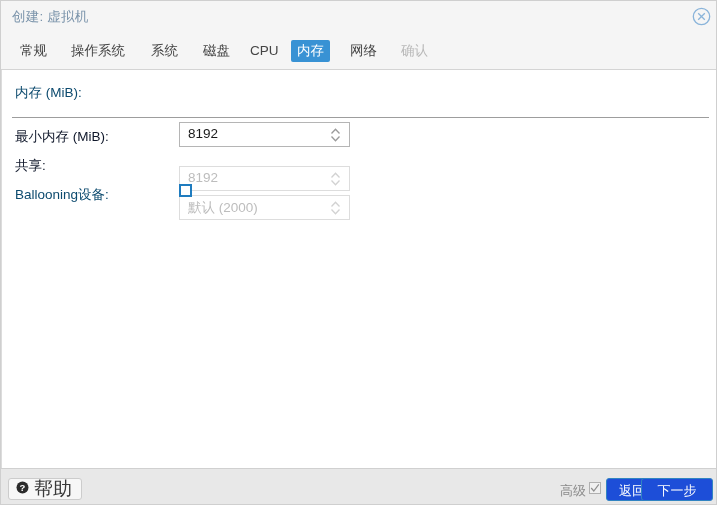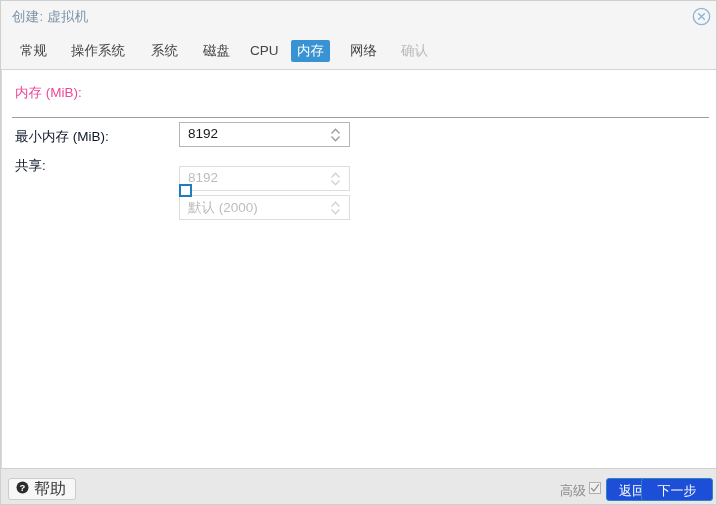--- a/index.html
+++ b/index.html
@@ -95,21 +95,21 @@
     position: absolute;
     left: 0;
     width: 717px;
     height: 26px;
   }
   .field-label {
     position: absolute;
     left: 13px;
     top: 4px;
     font-size: 13.5px;
-    color: #ec4899;
+    color: #0c4a6e;
     white-space: nowrap;
   }
   .field-label.dim {
     color: #0f172a;
   }
   .spinner {
     position: absolute;
     left: 177px;
     top: 0;
     width: 171px;
@@ -179,21 +179,21 @@
     background: #f7f7f7;
     border: 1px solid #cccccc;
     border-radius: 3px;
     box-sizing: border-box;
     cursor: pointer;
     display: flex;
     align-items: center;
     gap: 5px;
   }
   #help-label {
-    font-size: 16px;
+    font-size: 19px;
     color: #3a3a3a;
     white-space: nowrap;
   }
   #adv-label {
     position: absolute;
     right: 132px;
     top: 13px;
     font-size: 13px;
     color: #8b8b8b;
     white-space: nowrap;
@@ -291,20 +291,21 @@
         <div class="spin-arrows">
           <svg width="13" height="18" viewBox="0 0 13 18" aria-hidden="true">
             <path d="M2.5 7.5 L6.5 3.3 L10.5 7.5" fill="none" stroke="#d2d2d2" stroke-width="1.3"></path>
             <path d="M2.5 10.5 L6.5 14.7 L10.5 10.5" fill="none" stroke="#d2d2d2" stroke-width="1.3"></path>
           </svg>
         </div>
       </div>
     </div>
 
     <div class="field-row" style="top:112px">
+      <div class="field-label">Ballooning设备:</div>
       <div class="checkbox"></div>
     </div>
 
   </div>
 
   <div id="footer">
 
     <div id="help-btn">
       <span>
         <svg width="13" height="13" viewBox="0 0 13 13" aria-hidden="true">

